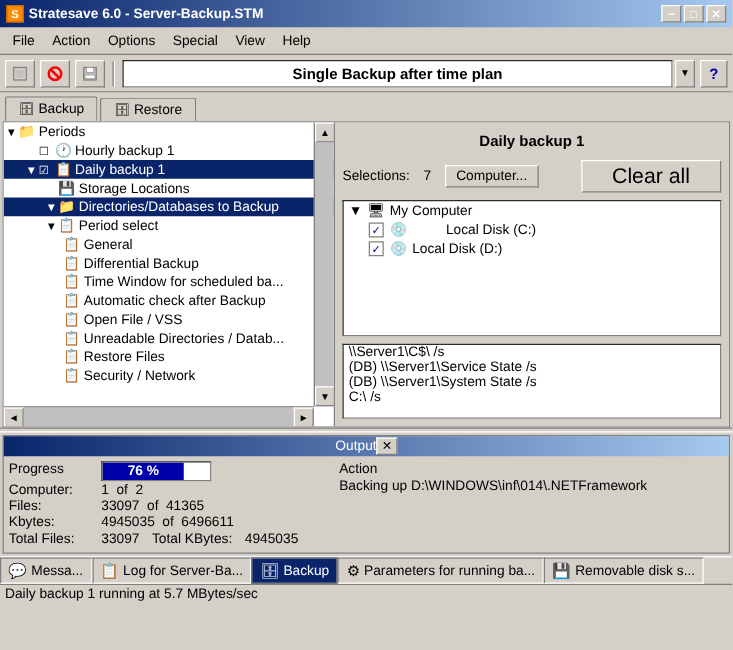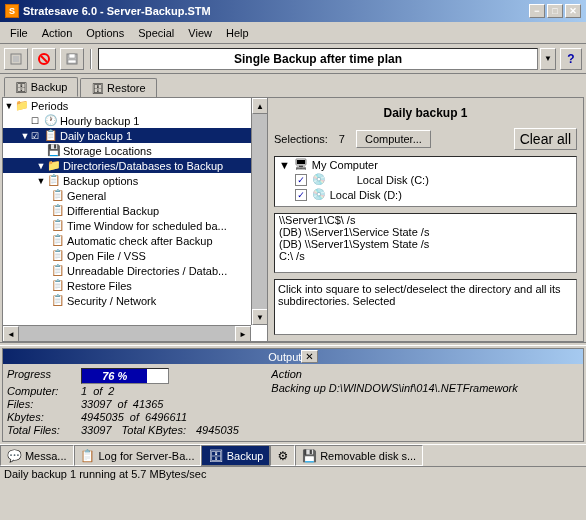--- a/index.html
+++ b/index.html
@@ -104,23 +104,23 @@
       display: flex; align-items: center; gap: 11px;
     }
     .detail-label { font-size: 11px; }
     .detail-value { font-size: 11px; }
     .detail-btn {
       padding: 2px 8px; background: #d4d0c8;
       border: 1px solid; border-color: #ffffff #808080 #808080 #ffffff;
       font-size: 11px; cursor: pointer;
     }
     .clear-btn {
-      padding: 2px 5px; background: #d4d0c8;
+      padding: 2px 24px; background: #d4d0c8;
       border: 1px solid; border-color: #ffffff #808080 #808080 #ffffff;
-      font-size: 14px; cursor: pointer; margin-left: auto;
+      font-size: 17px; cursor: pointer; margin-left: auto;
     }
     .detail-tree {
       background: white; border: 1px inset #808080; flex: 1; overflow-y: auto; font-size: 11px;
     }
     .detail-tree-item { padding: 1px 4px; display: flex; align-items: center; gap: 2px; }
     .check-box { width: 12px; height: 12px; border: 1px solid #808080; background: white; display: inline-flex; align-items: center; justify-content: center; font-size: 9px; color: #0000aa; }
     .check-box.checked::before { content: '✓'; }
     
     
     .selection-list {
@@ -142,21 +142,21 @@
     
     .output-panel {
       background: #d4d0c8; border: 1px solid #808080; margin: 2px 2px 0 2px;
       display: flex; flex-direction: column;
     }
     .output-title-bar {
       background: linear-gradient(to right, #0a246a, #a6caf0); color: white;
       padding: 1px 4px; font-size: 11px; display: flex; align-items: center; justify-content: center;
     }
     .output-close { font-size: 10px; cursor: pointer; background: #d4d0c8; color: black; border: 1px solid; border-color: #fff #808080 #808080 #fff; padding: 0 3px; }
-    .output-content { display: flex; padding: 4px; gap: 8px; flex: 1; font-style: italic; }
+    .output-content { display: flex; padding: 4px; gap: 8px; flex: 1; }
     .output-left { flex: 1; font-size: 11px; }
     .output-row { display: flex; gap: 4px; margin-bottom: 1px; }
     .output-field { min-width: 70px; }
     .progress-bar-container {
       width: 88px; height: 16px; border: 1px inset #808080; background: white; overflow: hidden;
     }
     .progress-bar {
       height: 100%; background: #0000aa; display: flex; align-items: center; justify-content: center;
       color: white; font-size: 11px; font-weight: bold; position: relative;
     }
@@ -307,21 +307,21 @@
         <span class="tree-toggle">▼</span>
         <span class="tree-icon">📁</span>
         <span class="tree-label">Directories/Databases to Backup</span>
       </div>
 
       <div class="tree-item">
         <span class="tree-indent"></span>
         <span class="tree-indent"></span>
         <span class="tree-toggle">▼</span>
         <span class="tree-icon">📋</span>
-        <span class="tree-label">Backup options</span>
+        <span class="tree-label">Period select</span>
       </div>
 
       <div class="tree-item">
         <span class="tree-indent"></span>
         <span class="tree-indent"></span>
         <span class="tree-indent"></span>
         <span class="tree-icon">📋</span>
         <span class="tree-label">General</span>
       </div>
 
@@ -424,21 +424,20 @@
       </div>
     </div>
 
     <div class="selection-list">
       <div class="selection-item">\\Server1\C$\ /s</div>
       <div class="selection-item">(DB) \\Server1\Service State /s</div>
       <div class="selection-item">(DB) \\Server1\System State /s</div>
       <div class="selection-item">C:\ /s</div>
     </div>
 
-    <div class="desc-area">Click into square to select/deselect the directory and all its subdirectories. Selected</div>
   </div>
 
 </div>
 
 <div class="h-splitter"></div>
 
 <div class="output-panel">
   <div class="output-title-bar">
     <span>Output</span>
     <div class="output-close">✕</div>
@@ -493,20 +492,21 @@
   <div class="status-item">
     <span class="status-item-icon">📋</span>
     <span>Log for Server-Ba...</span>
   </div>
   <div class="status-item" style="background:#0a246a; color:white; border-color:#808080;">
     <span class="status-item-icon">🗄</span>
     <span>Backup</span>
   </div>
   <div class="status-item">
     <span class="status-item-icon">⚙</span>
+    <span>Parameters for running ba...</span>
   </div>
   <div class="status-item">
     <span class="status-item-icon">💾</span>
     <span>Removable disk s...</span>
   </div>
 </div>
 
 <div style="background:#d4d0c8; border-top:1px solid #808080; padding:1px 4px; font-size:11px;">
   <span>Daily backup 1 running at 5.7 MBytes/sec</span>
 </div>

